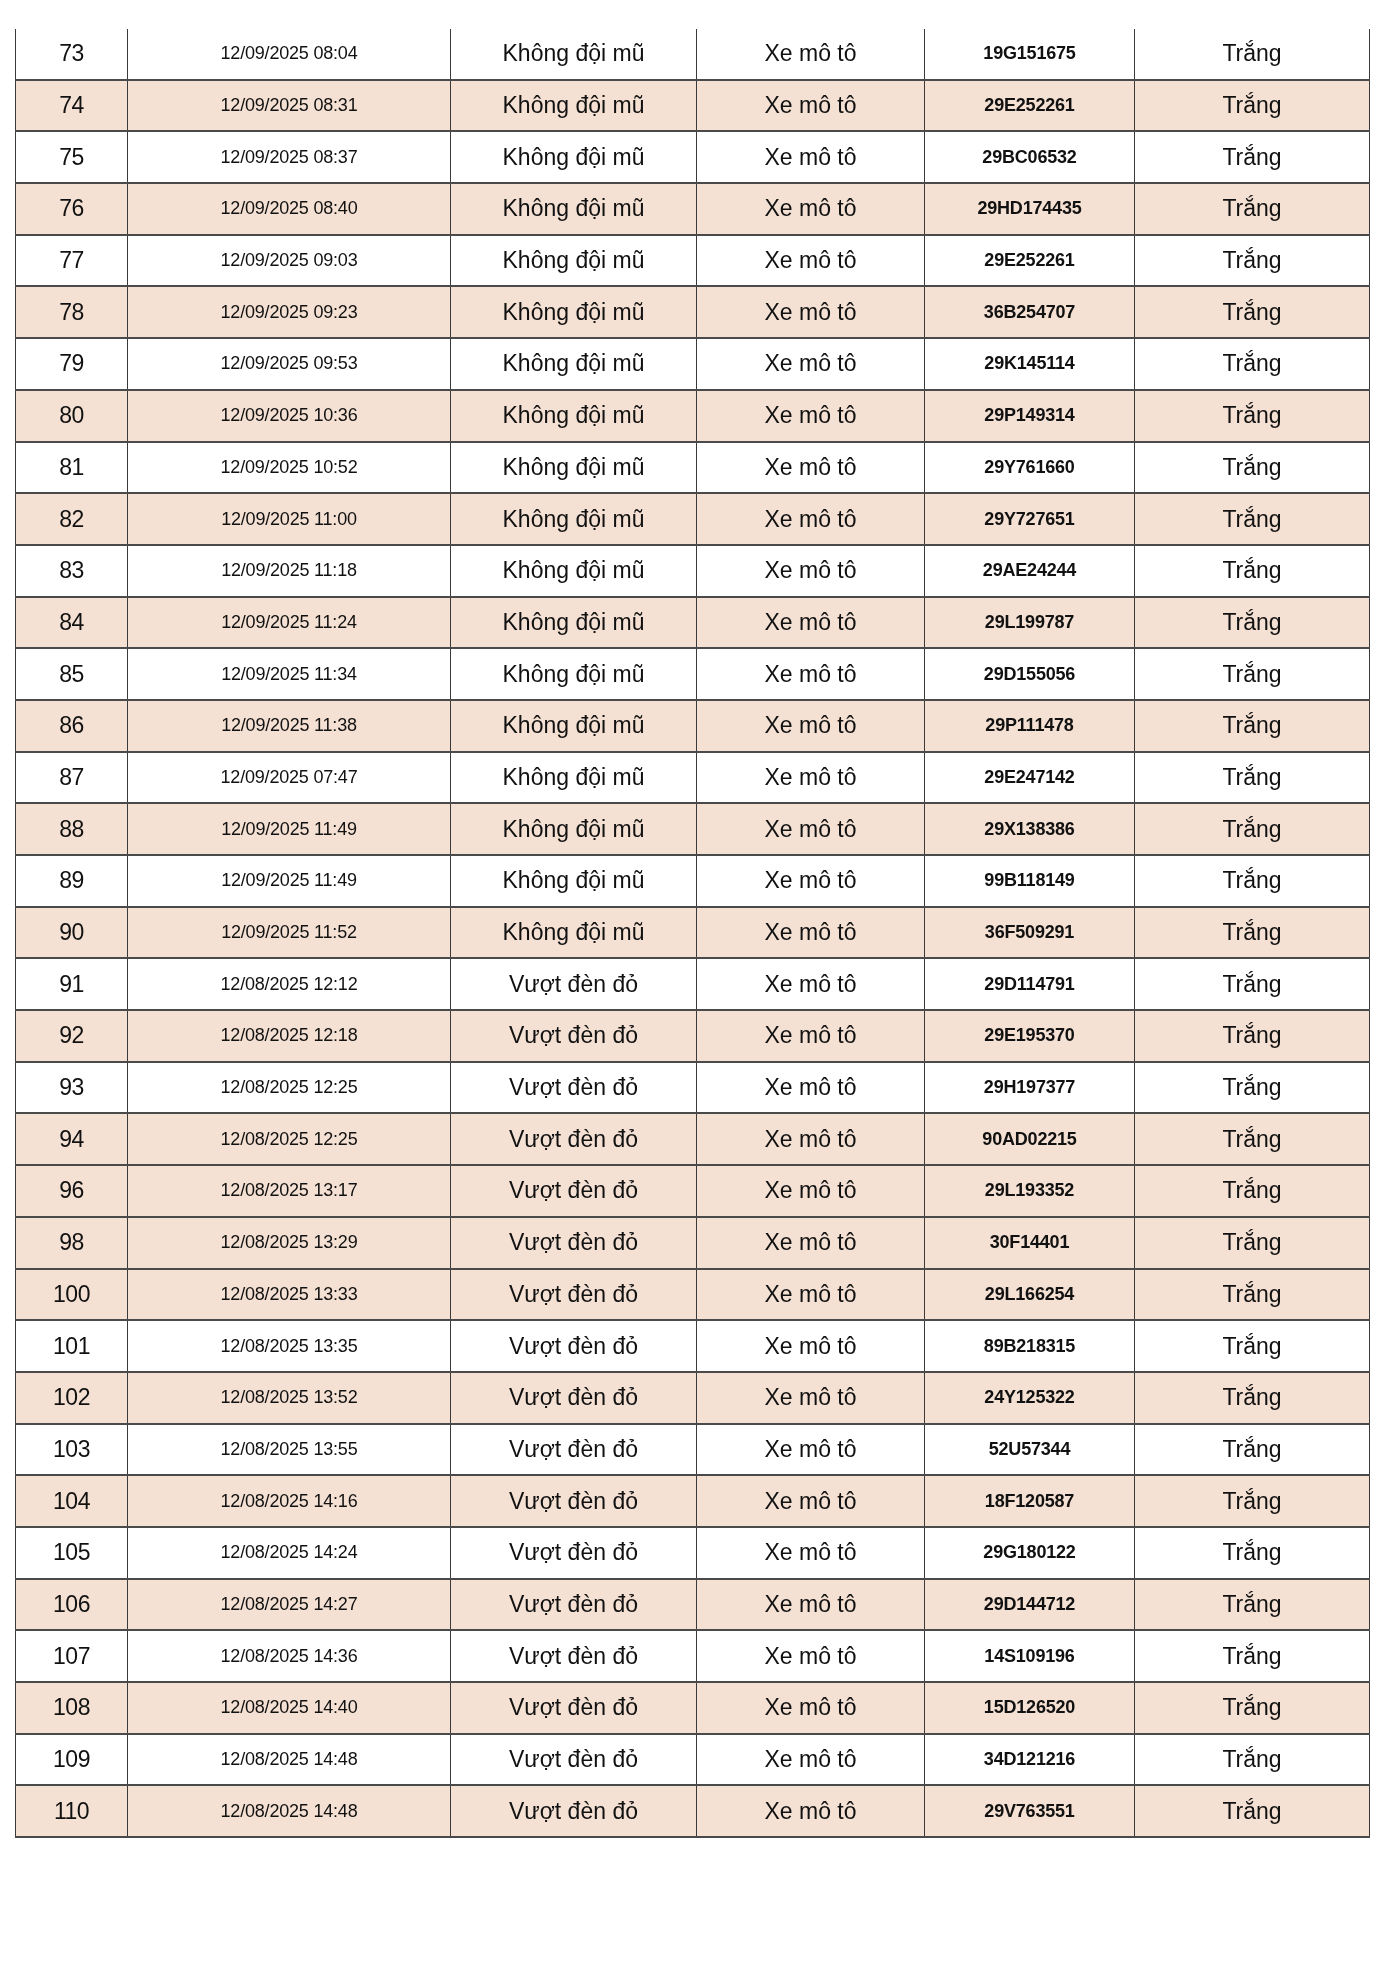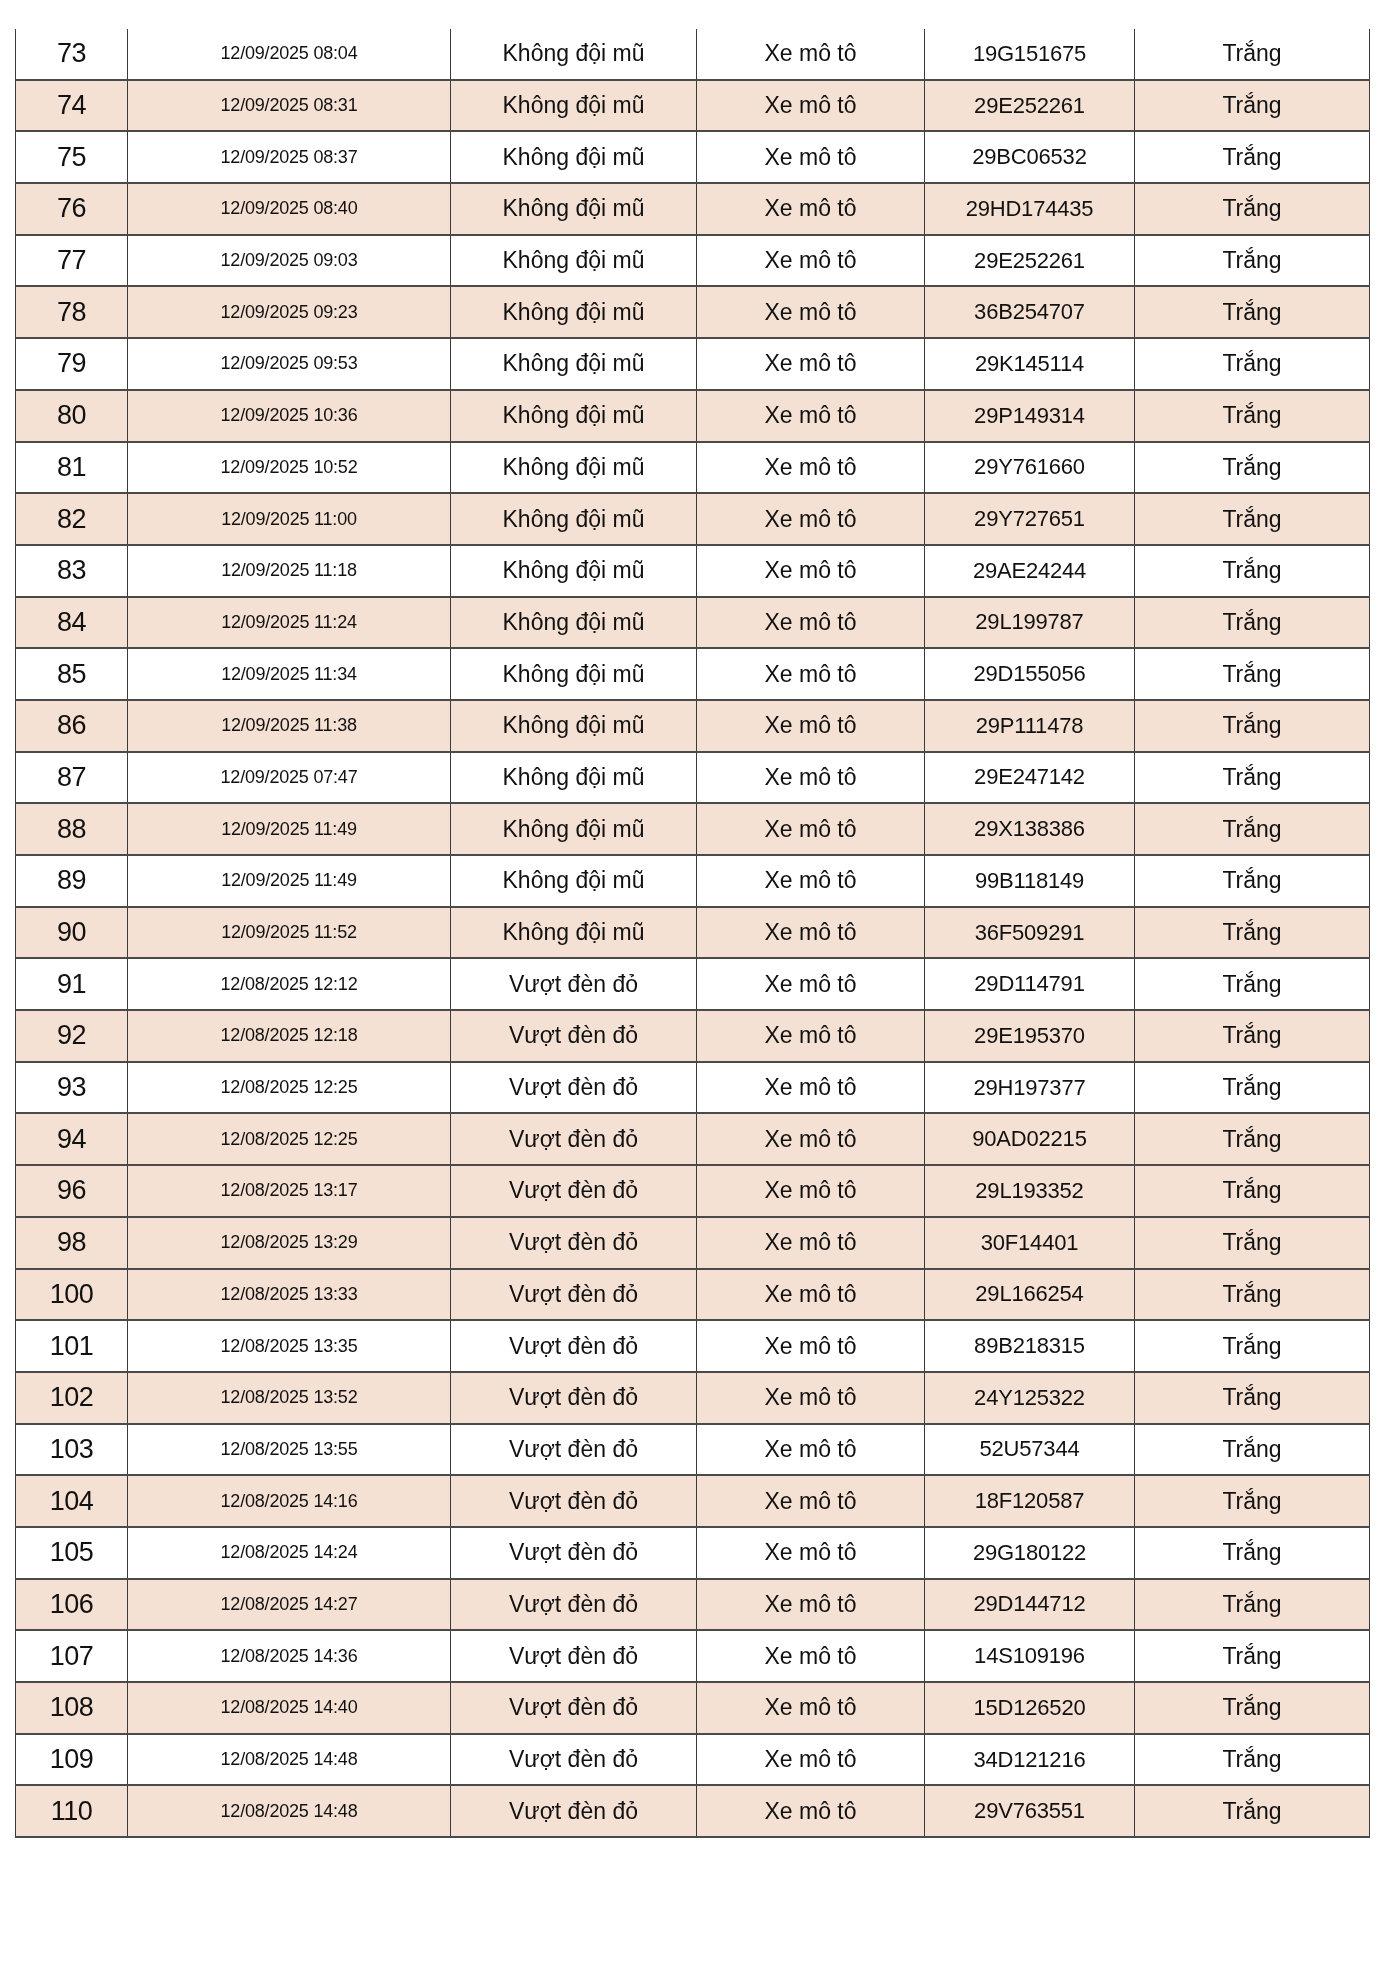--- a/index.html
+++ b/index.html
@@ -44,33 +44,33 @@
     white-space: nowrap;
     overflow: hidden;
   }
   table.violations tr:first-child td {
     border-top: none;
   }
   table.violations tr.alt td {
     background: #f5e1d3;
   }
   td.stt {
-    font-size: 27px;
+    font-size: 23px;
     letter-spacing: -0.5px;
   }
   td.time {
     font-size: 18px;
     letter-spacing: -0.2px;
   }
   td.err, td.veh, td.color {
     font-size: 23px;
   }
   td.plate {
-    font-size: 22px;
-    font-weight: normal;
+    font-size: 18px;
+    font-weight: bold;
     letter-spacing: -0.2px;
   }
 </style>
 </head>
 <body>
 
 <div class="sheet">
   <table class="violations">
     <colgroup>
       <col class="c-stt">

